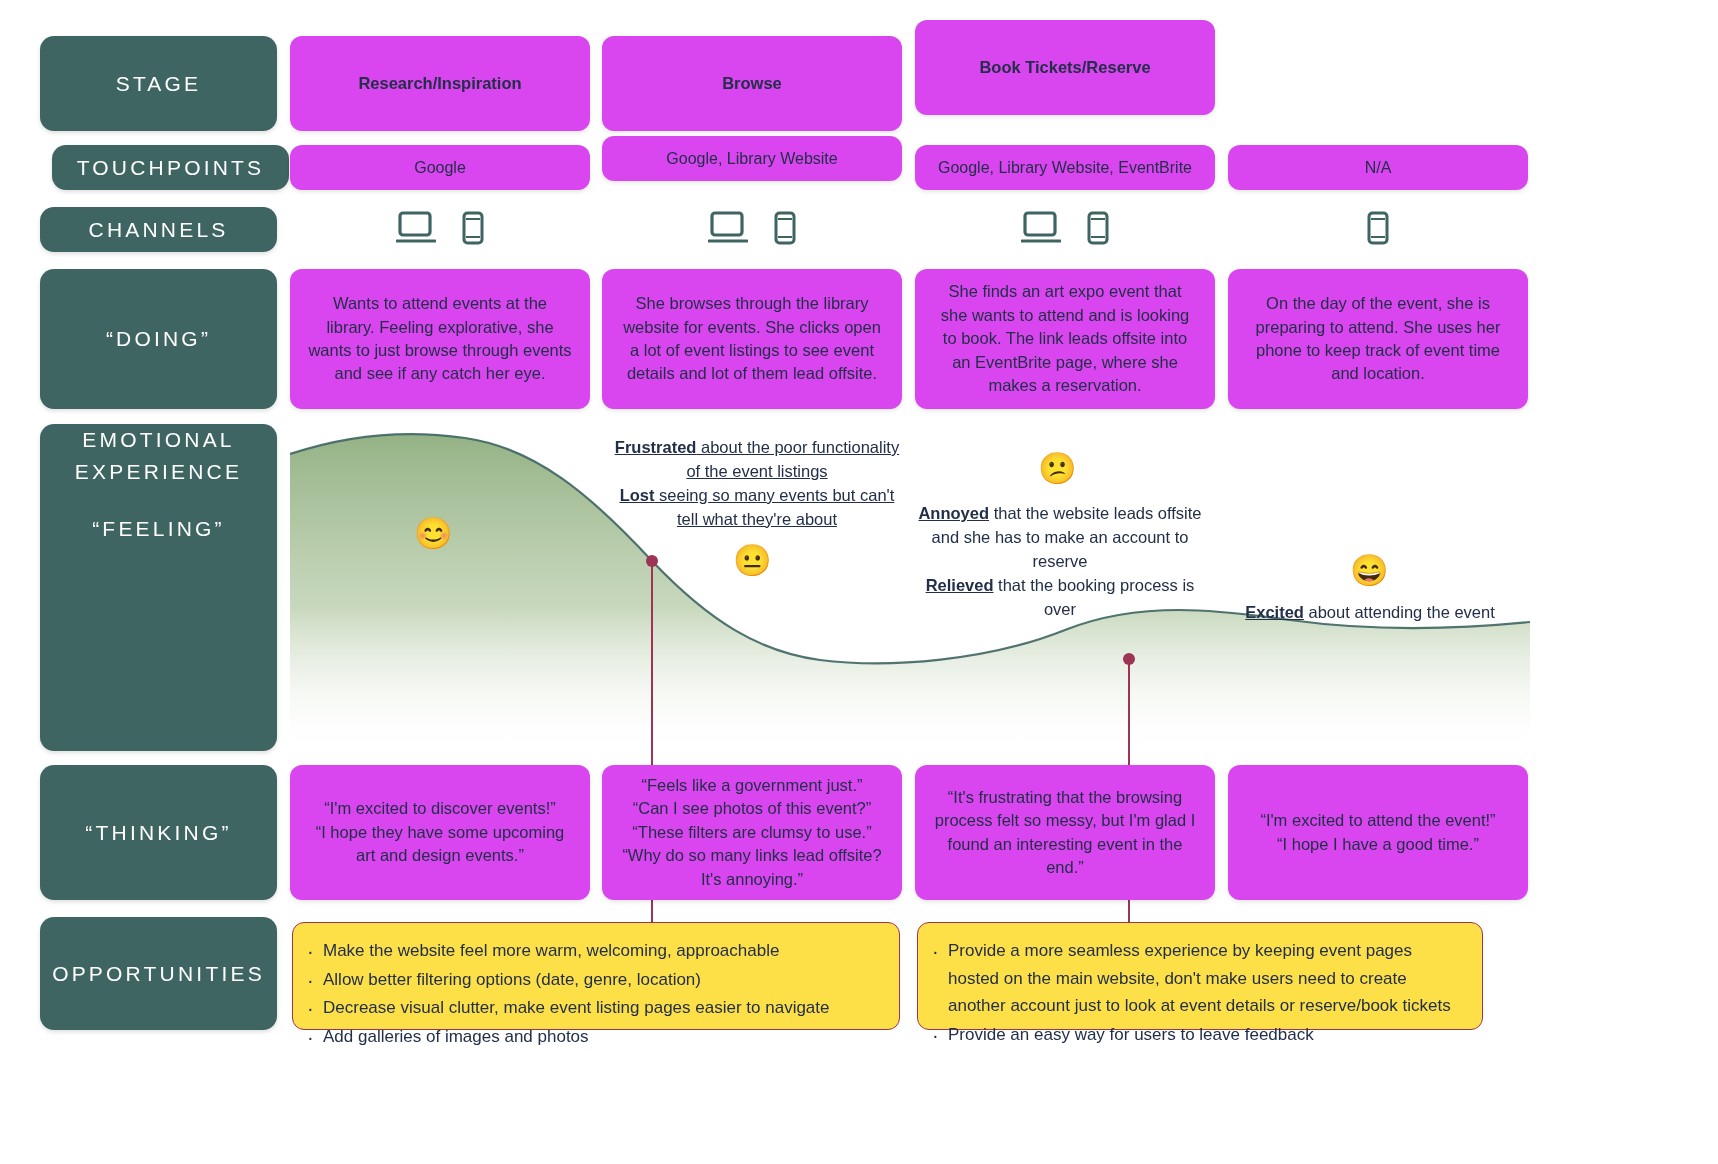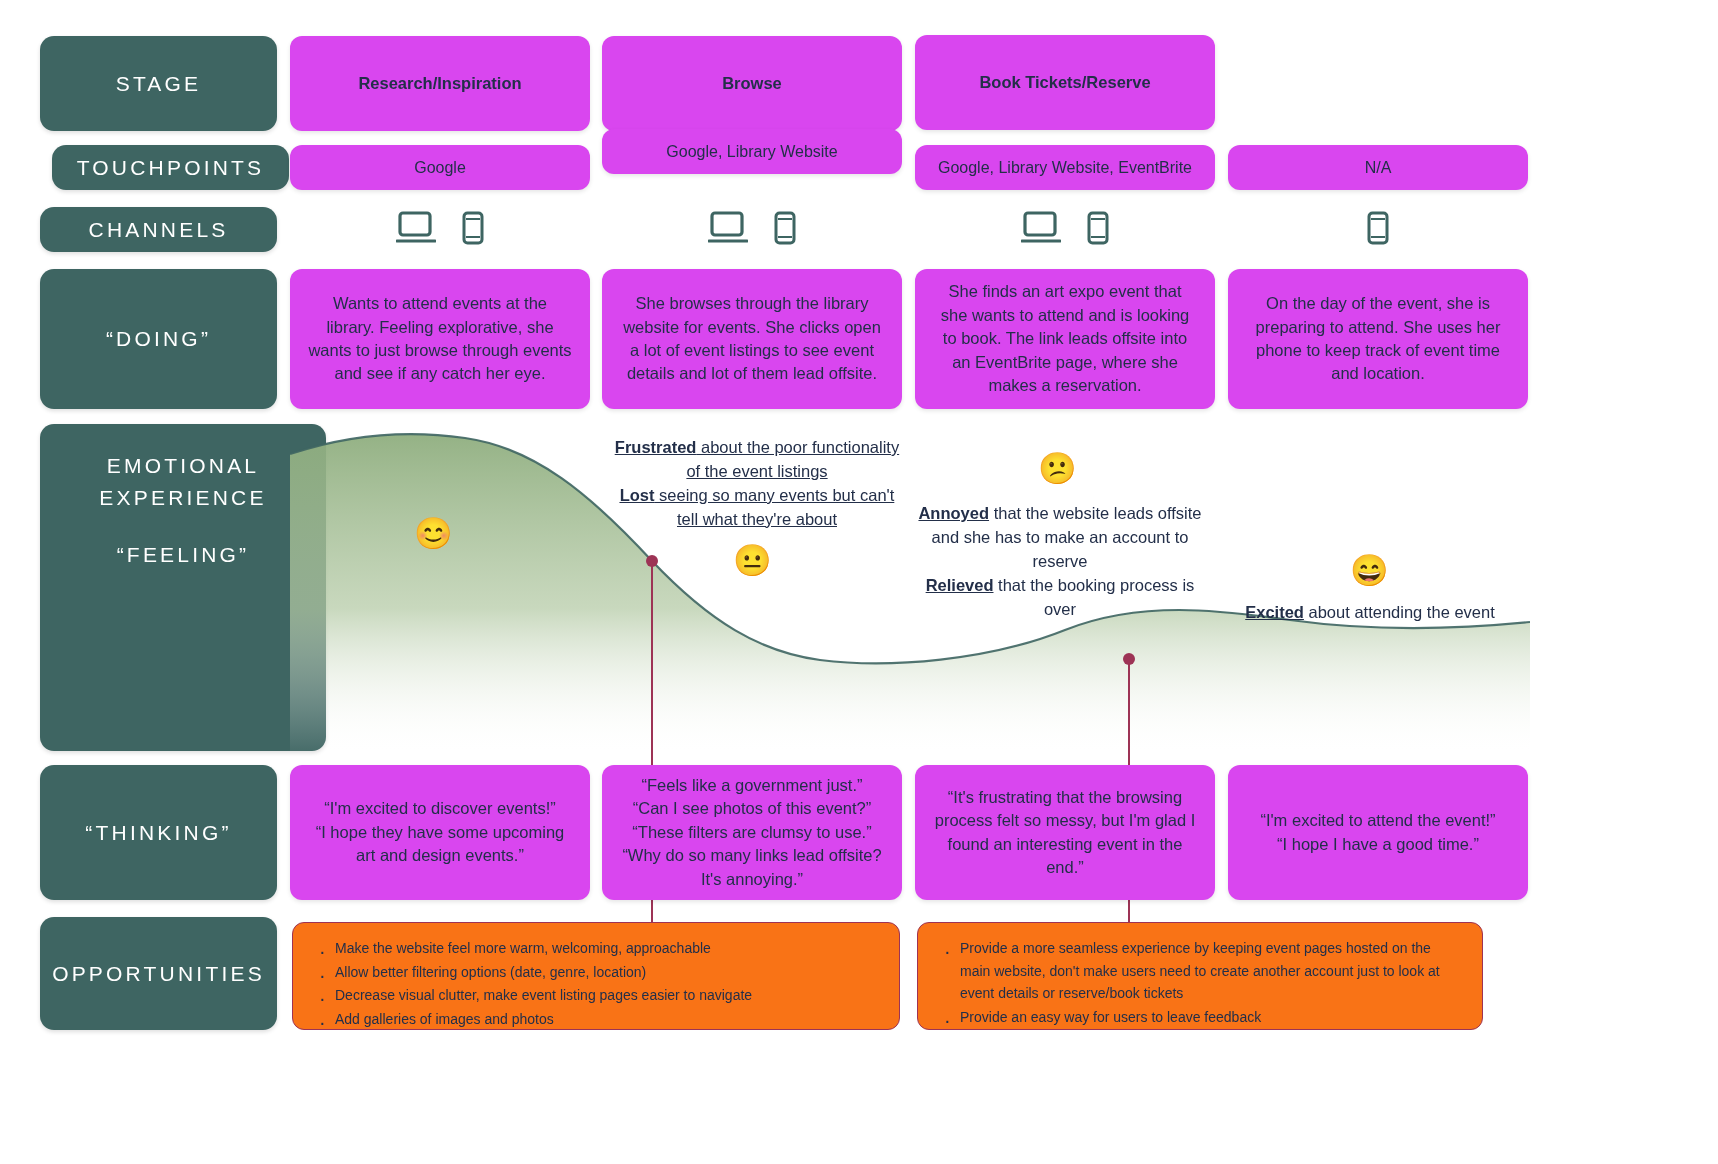--- a/index.html
+++ b/index.html
@@ -89,25 +89,25 @@
     font-size: 31px;
     line-height: 1;
     text-align: center;
   }
 
   
   .opp-box {
     position: absolute;
     border: 1.6px solid #9d3355;
     border-radius: 12px;
-    background: #f97316;
+    background: #fde047;
     color: #232f49;
-    font-size: 14px;
+    font-size: 17px;
     line-height: 1.62;
-    padding: 14px 20px 14px 22px;
+    padding: 14px 20px 14px 10px;
   }
   .opp-box ul { list-style: none; }
   .opp-box li {
     position: relative;
     padding-left: 20px;
     margin-bottom: 1px;
   }
   .opp-box li:before {
     content: "\00B7";
     position: absolute;
@@ -134,48 +134,48 @@
   </div>
 
   <div class="label-cell" style="left:40px; top:207px; width:237px; height:45px;">
     <span>CHANNELS</span>
   </div>
 
   <div class="label-cell" style="left:40px; top:269px; width:237px; height:140px;">
     <span>“DOING”</span>
   </div>
 
-  <div class="label-cell" style="left:40px; top:424px; width:286px; height:327px; justify-content:flex-start; padding-top:26px;">
+  <div class="label-cell" style="left:40px; top:424px; width:237px; height:327px; justify-content:flex-start; ">
     <span>EMOTIONAL</span>
     <span>EXPERIENCE</span>
     <span class="sub">“FEELING”</span>
   </div>
 
   <div class="label-cell" style="left:40px; top:765px; width:237px; height:135px;">
     <span>“THINKING”</span>
   </div>
 
   <div class="label-cell" style="left:40px; top:917px; width:237px; height:113px;">
     <span>OPPORTUNITIES</span>
   </div>
 
   <div class="cell stage" style="left:290px; top:36px; width:300px; height:95px;">
     <span>Research/Inspiration</span>
   </div>
   <div class="cell stage" style="left:602px; top:36px; width:300px; height:95px;">
     <span>Browse</span>
   </div>
-  <div class="cell stage" style="left:915px; top:35px; width:300px; height:95px;justify-content:center;">
+  <div class="cell stage" style="left:915px; top:20px; width:300px; height:95px;justify-content:center;">
     <span>Book Tickets/Reserve</span>
   </div>
 
   <div class="cell touch" style="left:290px; top:145px; width:300px; height:45px;justify-content:center;">
     <span>Google</span>
   </div>
-  <div class="cell touch" style="left:602px; top:129px; width:300px; height:45px;">
+  <div class="cell touch" style="left:602px; top:136px; width:300px; height:45px;">
     <span>Google, Library Website</span>
   </div>
   <div class="cell touch" style="left:915px; top:145px; width:300px; height:45px;">
     <span>Google, Library Website, EventBrite</span>
   </div>
   <div class="cell touch" style="left:1228px; top:145px; width:300px; height:45px;">
     <span>N/A</span>
   </div>
 
   <div class="channels-cell" style="left:290px; top:205px; width:300px; height:50px;">

